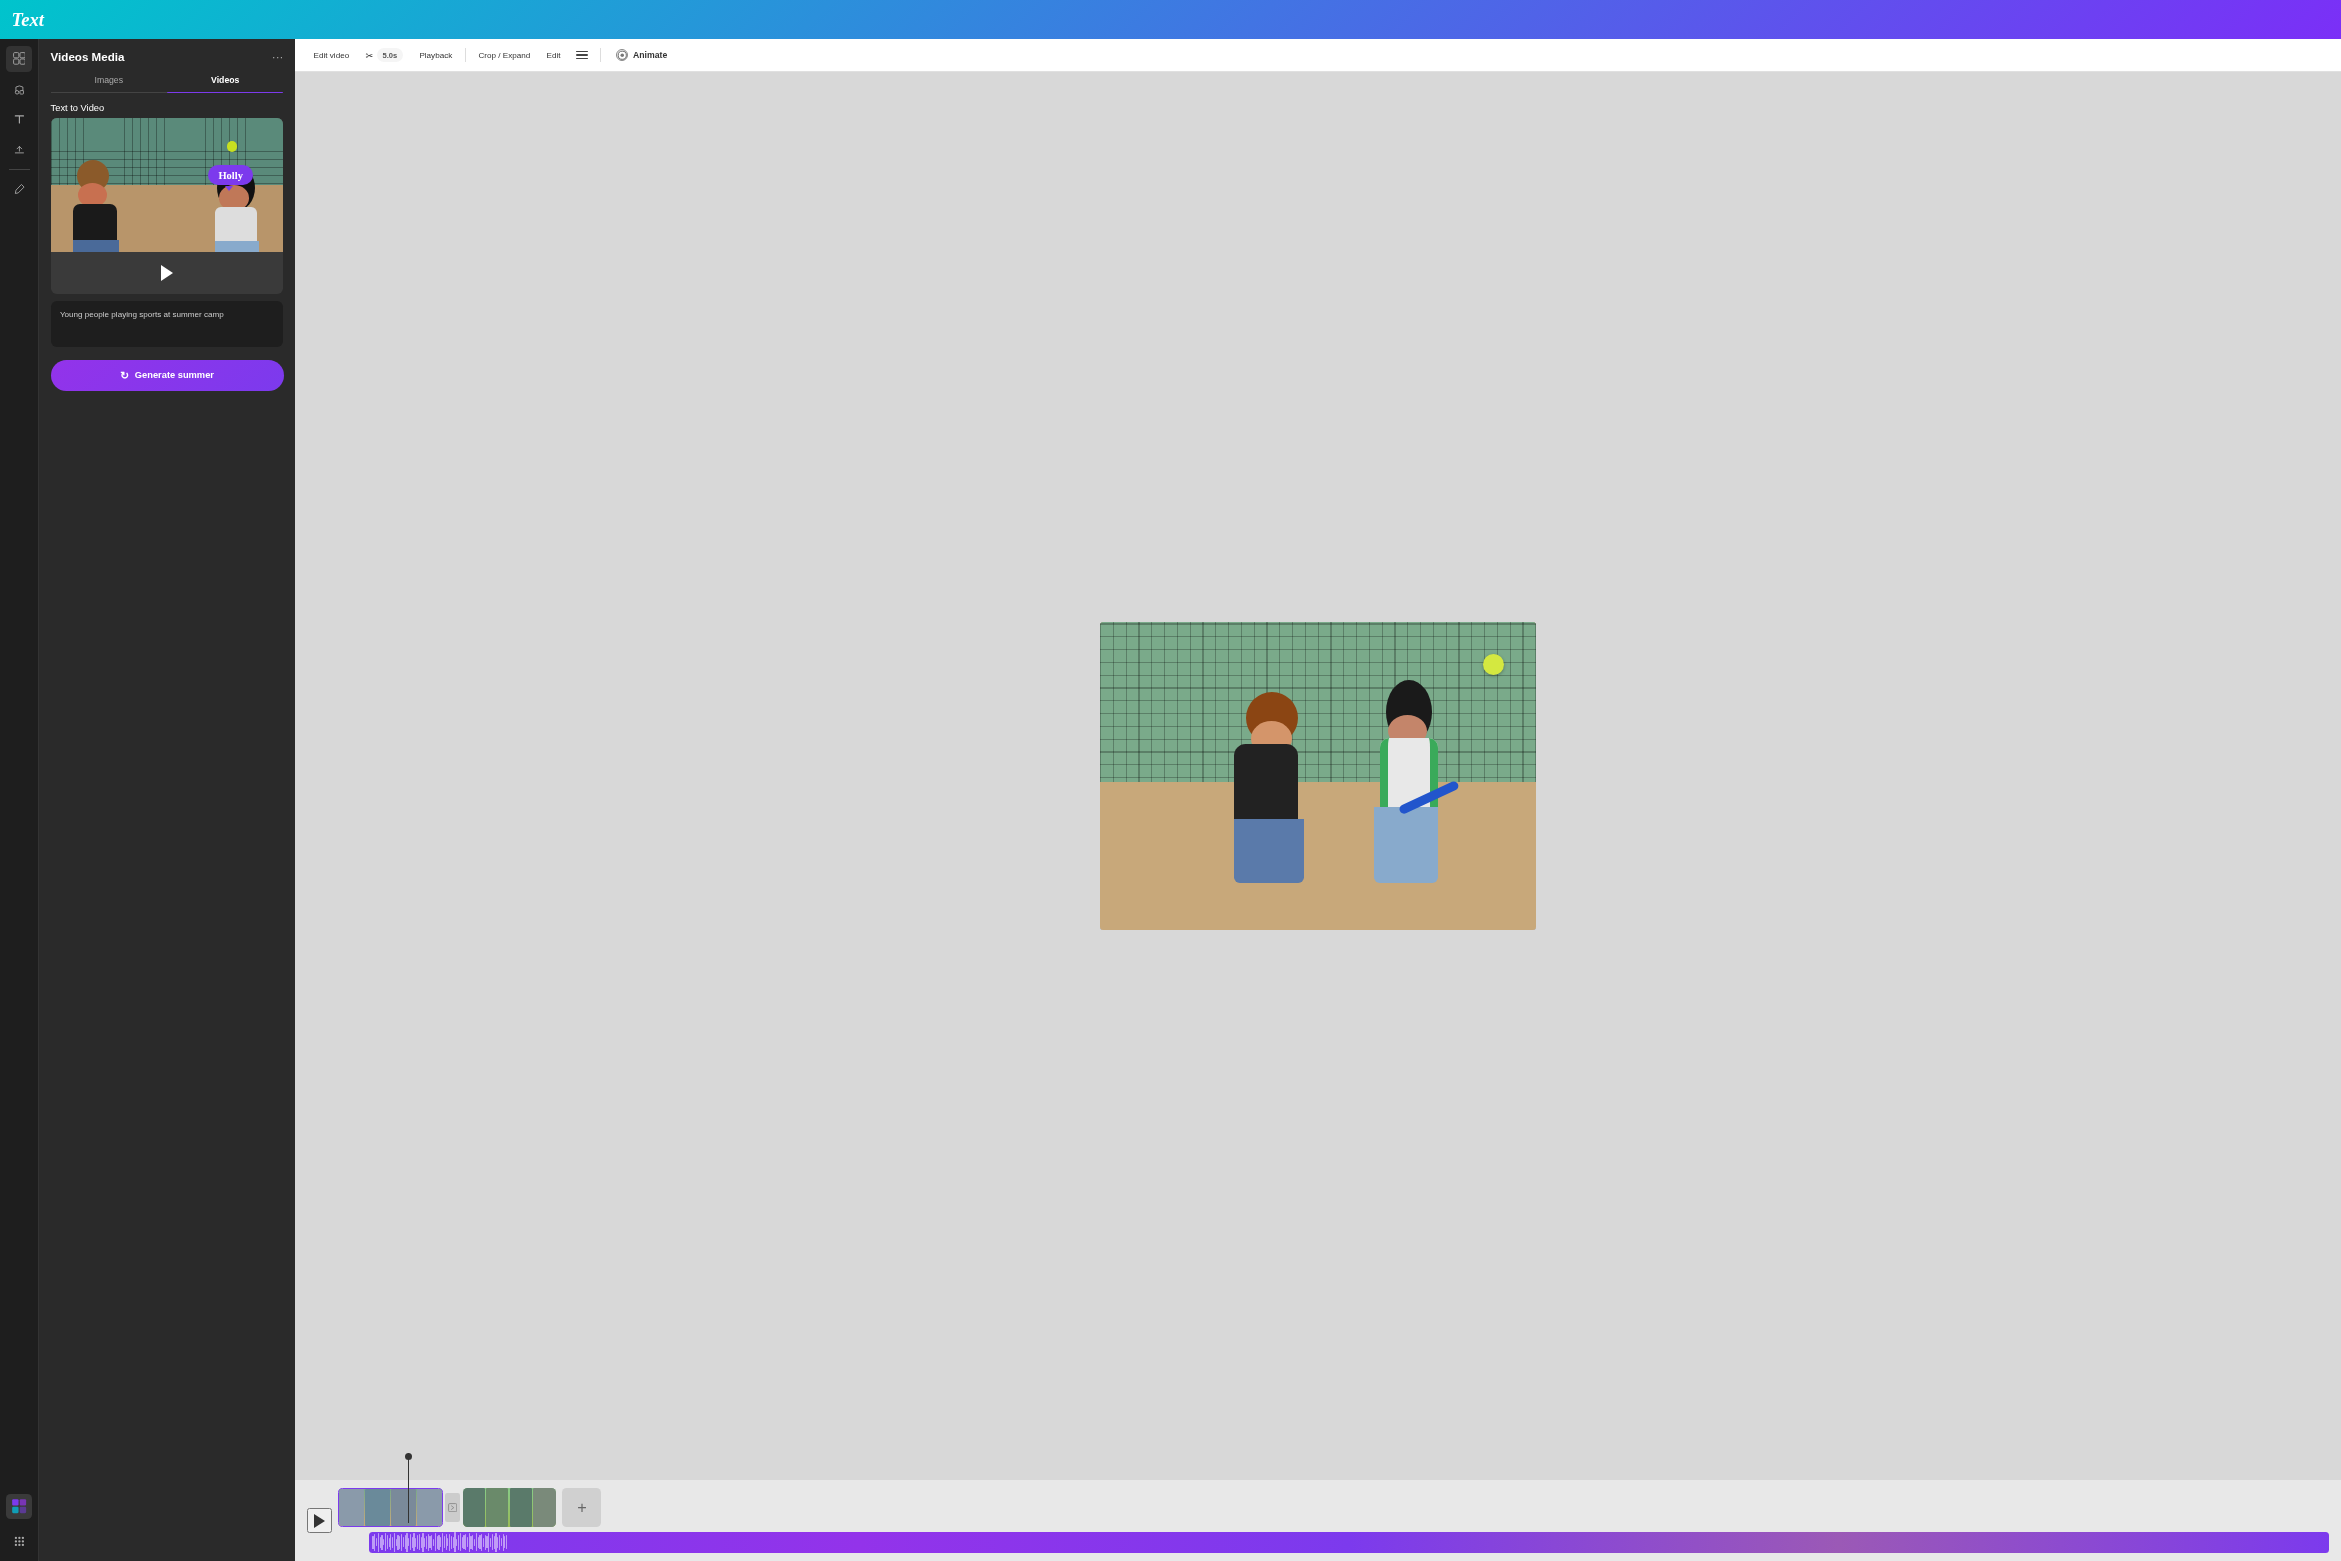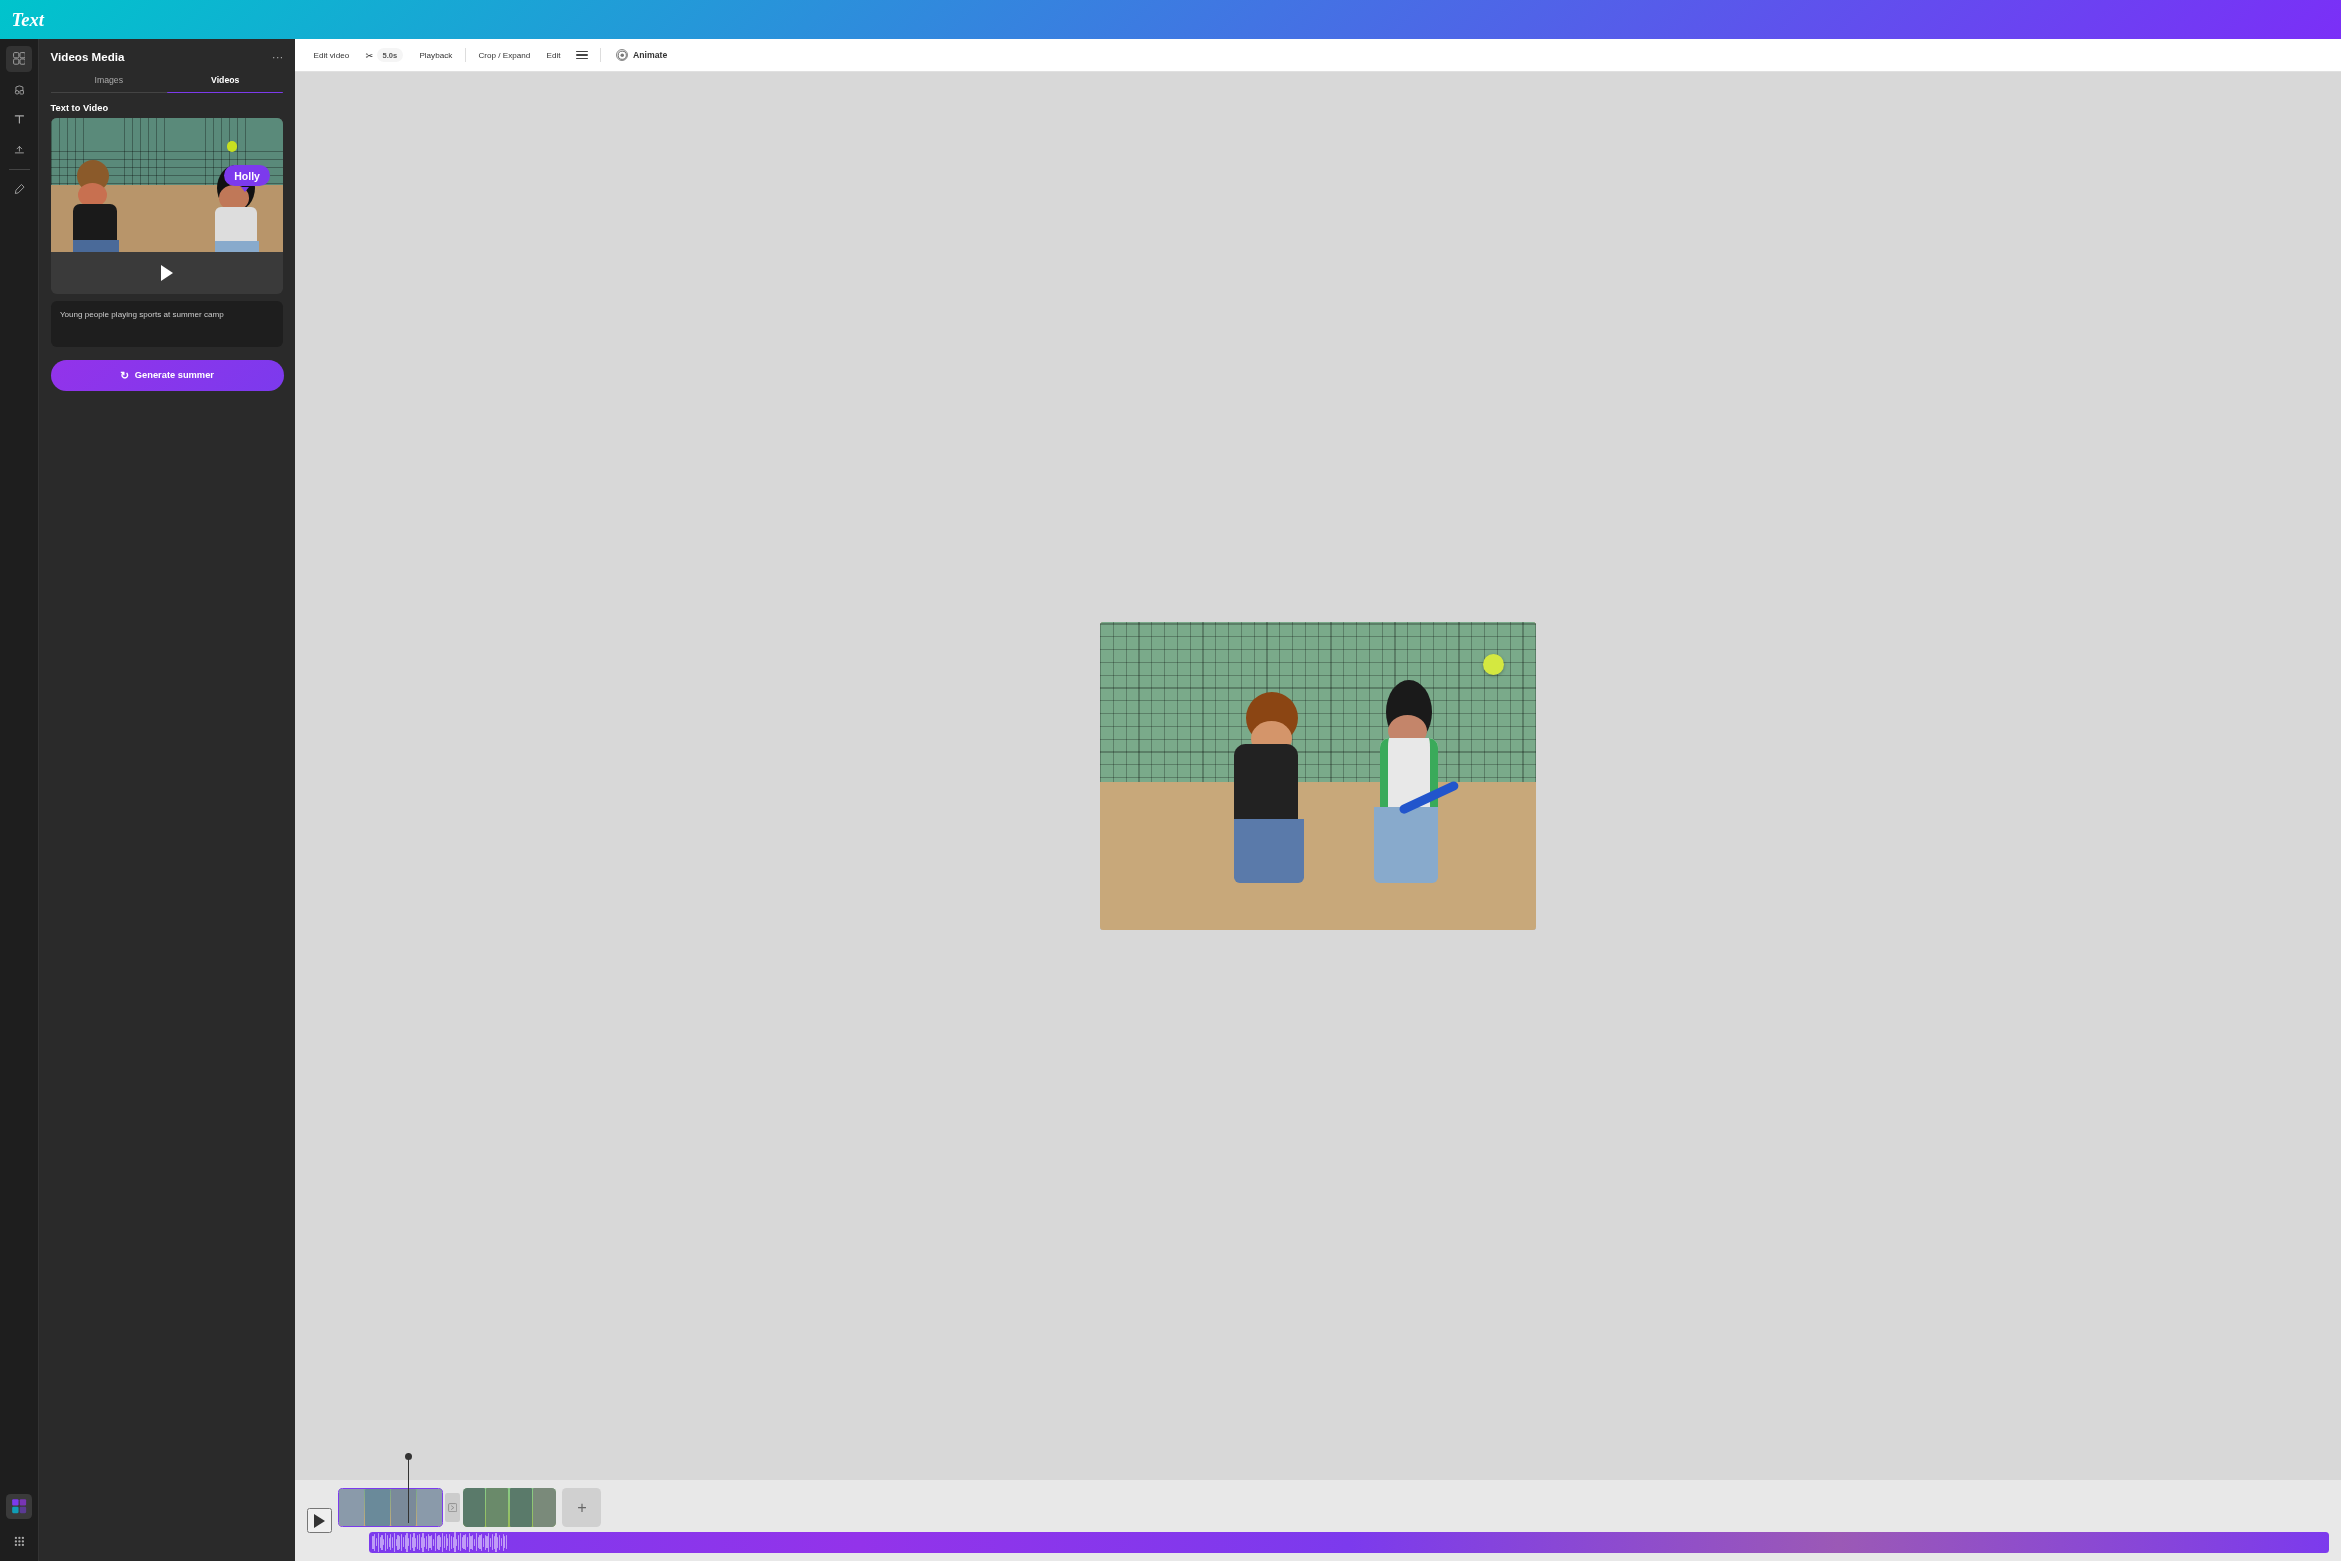--- a/index.html
+++ b/index.html
@@ -107,21 +107,21 @@
       bottom: -0.6px;
       left: 0; right: 0;
       height: 1.2px;
       background: #7c3aed;
       border-radius: 1.2px 1.2px 0 0;
     }
 
     .section-label {
       padding: 9.3px 11.6px 5.8px;
       font-size: 9.3px;
-      font-weight: 700;
+      font-weight: 400;
       color: white;
     }
 
     
     .video-card {
       margin: 0 11.6px;
       background: #3a3a3a;
       border-radius: 5.8px;
       overflow: hidden;
       position: relative;
@@ -167,30 +167,31 @@
       right: 46px;
       width: 10.5px;
       height: 10.5px;
       background: #c8e020;
       border-radius: 50%;
     }
     
     .holly-tooltip {
       position: absolute;
       top: 35%;
-      right: 13px;
+      right: 30px;
       background: #7c3aed;
       color: white;
       font-size: 10.5px;
       font-weight: 700;
       padding: 4.6px 10.5px;
       border-radius: 11.6px;
       display: flex;
       align-items: center;
       gap: 0;
+      font-family: Liberation Serif, serif;
     }
     .holly-tooltip::before {
       content: '';
       position: absolute;
       bottom: -5.8px;
       left: 17.4px;
       width: 0; height: 0;
       border-left: 4.6px solid transparent;
       border-right: 4.6px solid transparent;
       border-top: 5.8px solid #7c3aed;

